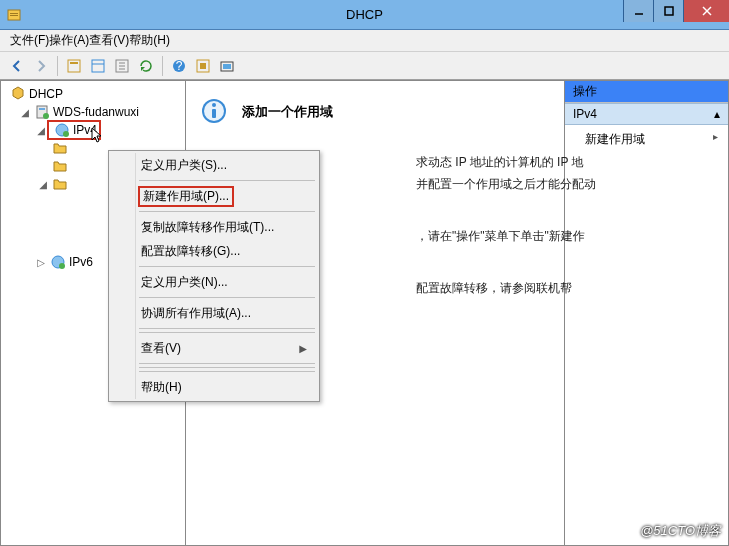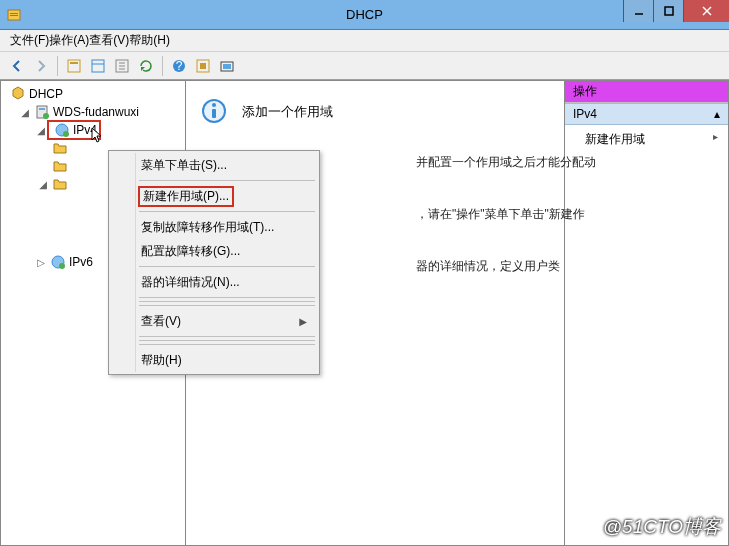--- a/index.html
+++ b/index.html
@@ -31,37 +31,37 @@
 .tree-row .ic { width: 16px; height: 16px; margin: 0 3px; display: inline-flex; align-items: center; justify-content: center; }
 .tree-row .lbl { white-space: nowrap; }
 .highlight-red { border: 2px solid #d03020; padding: 0 2px; }
 .tree-row.l1 { padding-left: 16px; }
 .tree-row.l2 { padding-left: 32px; }
 .tree-row.l3 { padding-left: 46px; }
 .tree-row.l3b { padding-left: 34px; }
 
 .content-pane { flex: 1; border: 1px solid #888; border-left: none; background: #fff; padding: 10px 12px; position: relative; }
 .content-pane .info-icon { width: 28px; height: 28px; position: absolute; left: 14px; top: 16px; }
-.content-pane .heading { font-weight: normal; position: absolute; left: 56px; top: 22px; font-size: 13px; }
+.content-pane .heading { font-weight: bold; position: absolute; left: 56px; top: 22px; font-size: 13px; }
 .content-pane .body-text { position: absolute; top: 70px; left: 230px; width: 310px; line-height: 22px; color: #222; }
 
 .actions-pane { width: 164px; border: 1px solid #888; border-left: none; background: #fff; }
-.actions-pane .hdr { height: 22px; background: #d946ef; border-bottom: 1px solid #c0c0c0; padding-left: 8px; display: flex; align-items: center; font-size: 12px; }
+.actions-pane .hdr { height: 22px; background: #3b82f6; border-bottom: 1px solid #c0c0c0; padding-left: 8px; display: flex; align-items: center; font-size: 12px; }
 .actions-pane .sub-hdr { height: 22px; background: #cfe3f5; border-top: 1px solid #a0bcd6; border-bottom: 1px solid #a0bcd6; padding: 0 8px; display: flex; align-items: center; justify-content: space-between; }
 .actions-pane .item { padding: 6px 0 4px 20px; }
 
 
 .context-menu { position: absolute; left: 108px; top: 150px; width: 212px; background: #f0f0f0; border: 1px solid #979797; box-shadow: 2px 2px 4px rgba(0,0,0,0.25); padding: 2px; z-index: 100; }
 .context-menu .row { height: 24px; display: flex; align-items: center; padding-left: 30px; position: relative; }
 .context-menu .row .arrow { position: absolute; right: 10px; font-size: 10px; color: #555; }
 .context-menu .msep { height: 1px; background: #c0c0c0; margin: 3px 2px 3px 28px; }
 .context-menu .highlight { border: 2px solid #d03020; display: inline-block; padding: 0 3px; margin-left: -3px; }
 .context-menu::before { content:""; position:absolute; left:26px; top:2px; bottom:2px; width:1px; background:#d8d8d8; }
 
-.watermark { position: absolute; right: 8px; bottom: 6px; color: #fff; font-style: italic; font-size: 19px; text-shadow: 0 0 3px #000, 0 0 3px #000; }
+.watermark { position: absolute; right: 8px; bottom: 6px; color: #fff; font-style: italic; font-size: 13px; text-shadow: 0 0 3px #000, 0 0 3px #000; }
 
 
 .svg16 { width: 16px; height: 16px; }
 </style>
 </head>
 <body>
 
 <div class="titlebar">
   <div class="icon-slot">
     <svg class="svg16" viewBox="0 0 16 16">
@@ -233,61 +233,65 @@
     <div class="info-icon">
       <svg viewBox="0 0 28 28">
           <circle cx="14" cy="14" r="12" fill="#3a8bd6"></circle>
           <circle cx="14" cy="14" r="10" fill="#e8f2fb"></circle>
           <circle cx="14" cy="8" r="2" fill="#3a8bd6"></circle>
           <rect x="12" y="12" width="4" height="9" rx="1" fill="#3a8bd6"></rect>
         </svg>
     </div>
     <div class="heading">添加一个作用域</div>
     <div class="body-text">
+      <div>求动态 IP 地址的计算机的 IP 地</div>
       <div>并配置一个作用域之后才能分配动</div>
       <div style="height:30px"></div>
       <div>，请在"操作"菜单下单击"新建作</div>
       <div style="height:30px"></div>
-      <div>器的详细情况，定义用户类</div>
+      <div>配置故障转移，请参阅联机帮</div>
     </div>
   </div>
 
   <div class="actions-pane">
     <div class="hdr">操作</div>
     <div class="sub-hdr">
       <span>IPv4</span>
       <span>▴</span>
     </div>
     <div class="item">
       <span>新建作用域</span>
       <span style="float:right; margin-right:10px; color:#555; font-size:10px">▸</span>
     </div>
   </div>
 </div>
 
 <div class="context-menu">
   <div class="row">
-      <span>菜单下单击(S)...</span>
+      <span>定义用户类(S)...</span>
     </div>
   <div class="msep"></div>
   <div class="row">
       <span class="highlight">新建作用域(P)...</span>
     </div>
   <div class="msep"></div>
   <div class="row">
       <span>复制故障转移作用域(T)...</span>
     </div>
   <div class="row">
       <span>配置故障转移(G)...</span>
     </div>
   <div class="msep"></div>
   <div class="row">
-      <span>器的详细情况(N)...</span>
-    </div>
-  <div class="msep"></div>
+      <span>定义用户类(N)...</span>
+    </div>
+  <div class="msep"></div>
+  <div class="row">
+      <span>协调所有作用域(A)...</span>
+    </div>
   <div class="msep"></div>
   <div class="msep"></div>
   <div class="row">
       <span>查看(V)</span>
       <span class="arrow">▶</span>
     </div>
   <div class="msep"></div>
   <div class="msep"></div>
   <div class="msep"></div>
   <div class="row">

